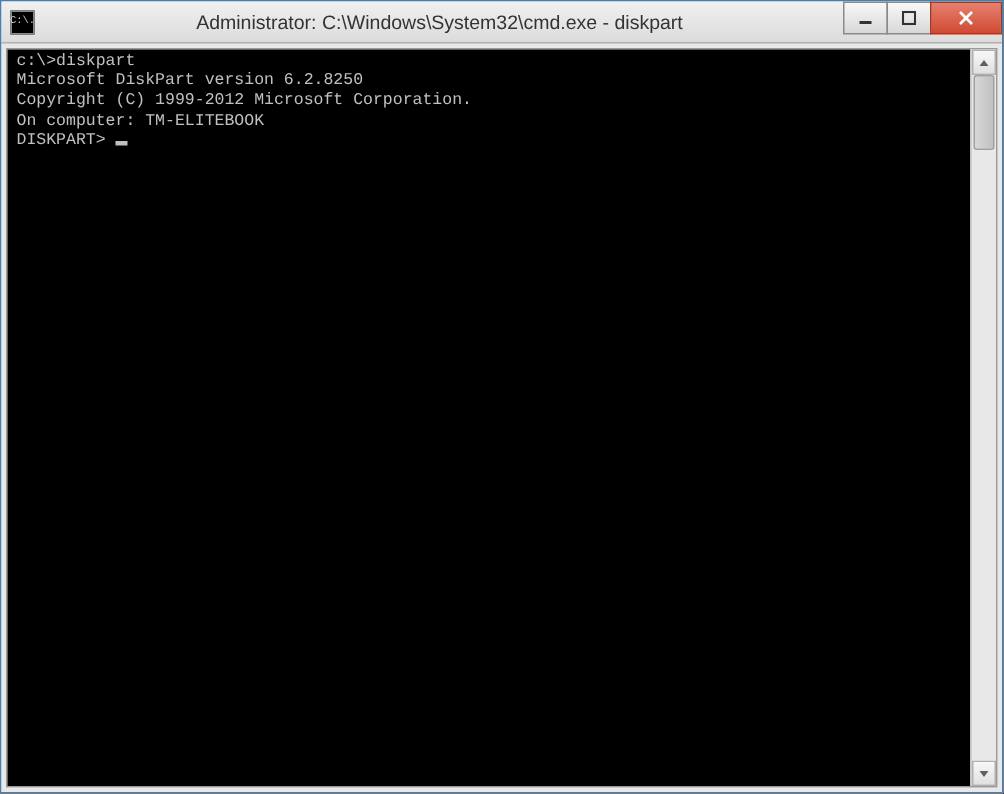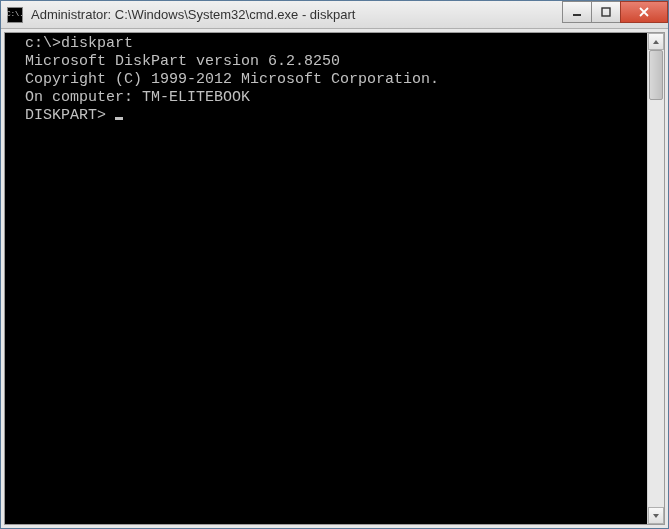--- a/index.html
+++ b/index.html
@@ -41,20 +41,21 @@
       justify-content: center;
     }
     .titlebar-icon-text {
       color: #ccc;
       font-size: 7px;
       font-family: 'Courier New', monospace;
       line-height: 1;
     }
     .titlebar-title {
       flex: 1;
+      text-align: center;
       font-size: 13px;
       color: #333;
       padding: 0 8px;
       overflow: hidden;
       white-space: nowrap;
     }
     .window-controls {
       display: flex;
       height: 22px;
       margin-right: 0;
@@ -93,23 +94,23 @@
       flex: 1;
       display: flex;
       background: #fff;
       border: 1px solid #9a9a9a;
     }
     .console {
       flex: 1;
       background: #000;
       color: #c0c0c0;
       font-family: 'Lucida Console', 'Courier New', monospace;
-      font-size: 15px;
+      font-size: 11px;
       line-height: 1.2;
-      padding: 2px 20px;
+      padding: 2px 6px;
       white-space: pre;
       overflow: hidden;
     }
     .console-line {
       display: block;
     }
     .scrollbar {
       width: 17px;
       background: #f0f0f0;
       display: flex;

